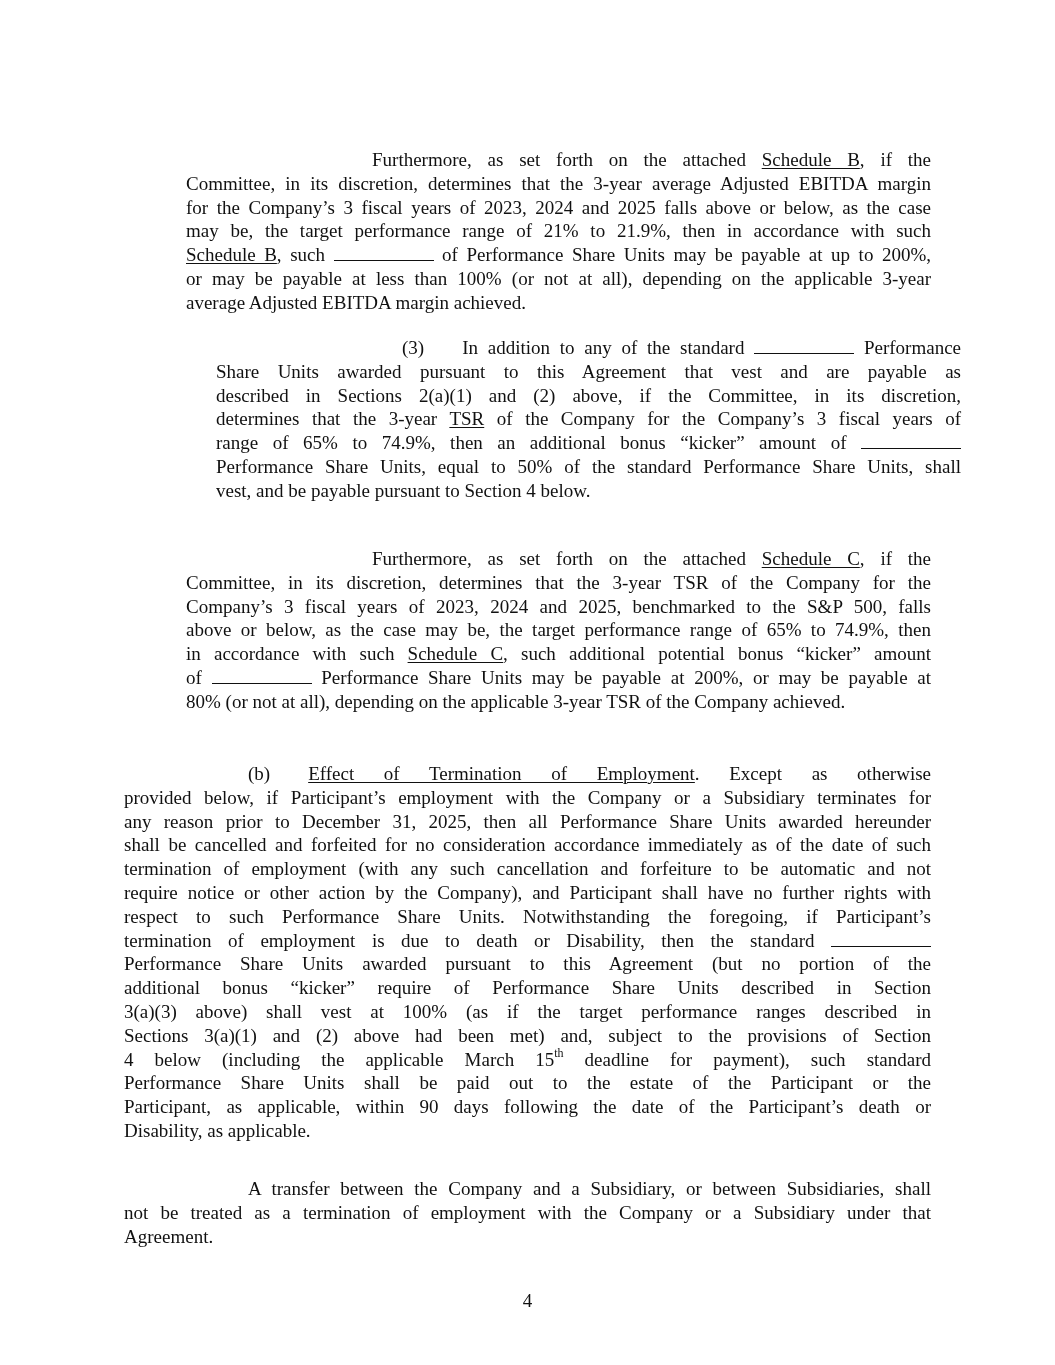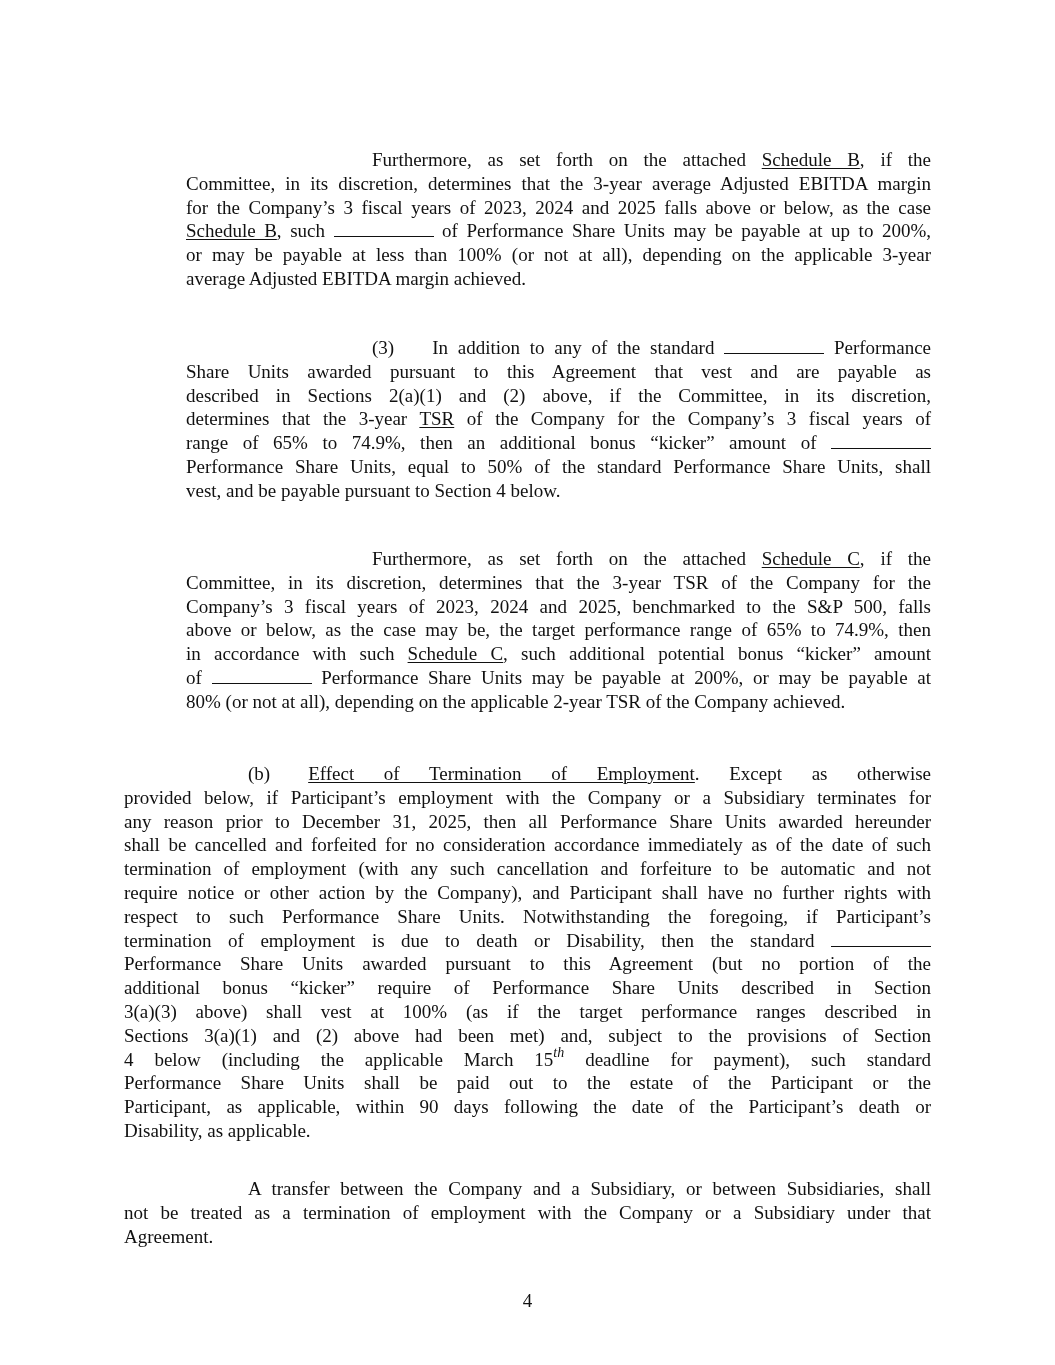--- a/index.html
+++ b/index.html
@@ -13,55 +13,56 @@
     .line {
       height: 23.8px; line-height: 23.8px; white-space: nowrap;
       text-align: justify; text-align-last: justify; overflow: visible;
     }
     .line.last { text-align-last: left; }
     .indented-block { left: 186px; width: 745px; }
     .full-block { left: 124px; width: 807px; }
     .u { text-decoration: underline; text-underline-offset: 2px; text-decoration-thickness: 1px; }
     .blank { display: inline-block; border-bottom: 1px solid #111; height: 16px; vertical-align: baseline; }
     .blank.w100 { width: 100px; }
-    .sup { font-size: 14px; vertical-align: top; line-height: 14px; position: relative; top: -2px; font-style: italic; }
+    .sup { font-size: 12px; vertical-align: top; line-height: 14px; position: relative; top: -2px; }
     .page-number { position: absolute; top: 1290px; left: 0; width: 1055px; text-align: center; }
   </style>
 </head>
 <body>
 
 <div class="page">
 
   <div class="para indented-block" style="top:148px;">
       <div class="line" style="padding-left: 186px;">Furthermore, as set forth on the attached <span class="u">Schedule B</span>, if the</div>
       <div class="line">Committee, in its discretion, determines that the 3-year average Adjusted EBITDA margin</div>
       <div class="line">for the Company’s 3 fiscal years of 2023, 2024 and 2025 falls above or below, as the case</div>
+      <div class="line">may be, the target performance range of 21% to 21.9%, then in accordance with such</div>
       <div class="line"><span class="u">Schedule B</span>, such <span class="blank w100"></span> of Performance Share Units may be payable at up to 200%,</div>
       <div class="line">or may be payable at less than 100% (or not at all), depending on the applicable 3-year</div>
       <div class="line last">average Adjusted EBITDA margin achieved.</div>
     </div>
 
-  <div class="para indented-block" style="top:336px;">
+  <div class="para indented-block" style="top:336px;margin-left:30px;">
       <div class="line" style="padding-left: 186px;">(3)  In addition to any of the standard <span class="blank w100"></span> Performance</div>
       <div class="line">Share Units awarded pursuant to this Agreement that vest and are payable as</div>
       <div class="line">described in Sections 2(a)(1) and (2) above, if the Committee, in its discretion,</div>
       <div class="line">determines that the 3-year <span class="u">TSR</span> of the Company for the Company’s 3 fiscal years of</div>
       <div class="line">range of 65% to 74.9%, then an additional bonus “kicker” amount of <span class="blank w100"></span></div>
       <div class="line">Performance Share Units, equal to 50% of the standard Performance Share Units, shall</div>
       <div class="line last">vest, and be payable pursuant to Section 4 below.</div>
     </div>
 
   <div class="para indented-block" style="top:547px;">
       <div class="line" style="padding-left: 186px;">Furthermore, as set forth on the attached <span class="u">Schedule C</span>, if the</div>
       <div class="line">Committee, in its discretion, determines that the 3-year TSR of the Company for the</div>
       <div class="line">Company’s 3 fiscal years of 2023, 2024 and 2025, benchmarked to the S&amp;P 500, falls</div>
       <div class="line">above or below, as the case may be, the target performance range of 65% to 74.9%, then</div>
       <div class="line">in accordance with such <span class="u">Schedule C</span>, such additional potential bonus “kicker” amount</div>
       <div class="line">of <span class="blank w100"></span> Performance Share Units may be payable at 200%, or may be payable at</div>
-      <div class="line last">80% (or not at all), depending on the applicable 2-year TSR of the Company achieved.</div>
+      <div class="line last">80% (or not at all), depending on the applicable 3-year TSR of the Company achieved.</div>
     </div>
 
   <div class="para full-block" style="top:734px;">
       <div class="line" style="padding-left: 124px; margin-top: 28px;">(b)  <span class="u">Effect of Termination of Employment</span>.  Except as otherwise</div>
       <div class="line">provided below, if Participant’s employment with the Company or a Subsidiary terminates for</div>
       <div class="line">any reason prior to December 31, 2025, then all Performance Share Units awarded hereunder</div>
       <div class="line">shall be cancelled and forfeited for no consideration accordance immediately as of the date of such</div>
       <div class="line">termination of employment (with any such cancellation and forfeiture to be automatic and not</div>
       <div class="line">require notice or other action by the Company), and Participant shall have no further rights with</div>
       <div class="line">respect to such Performance Share Units.  Notwithstanding the foregoing, if Participant’s</div>

